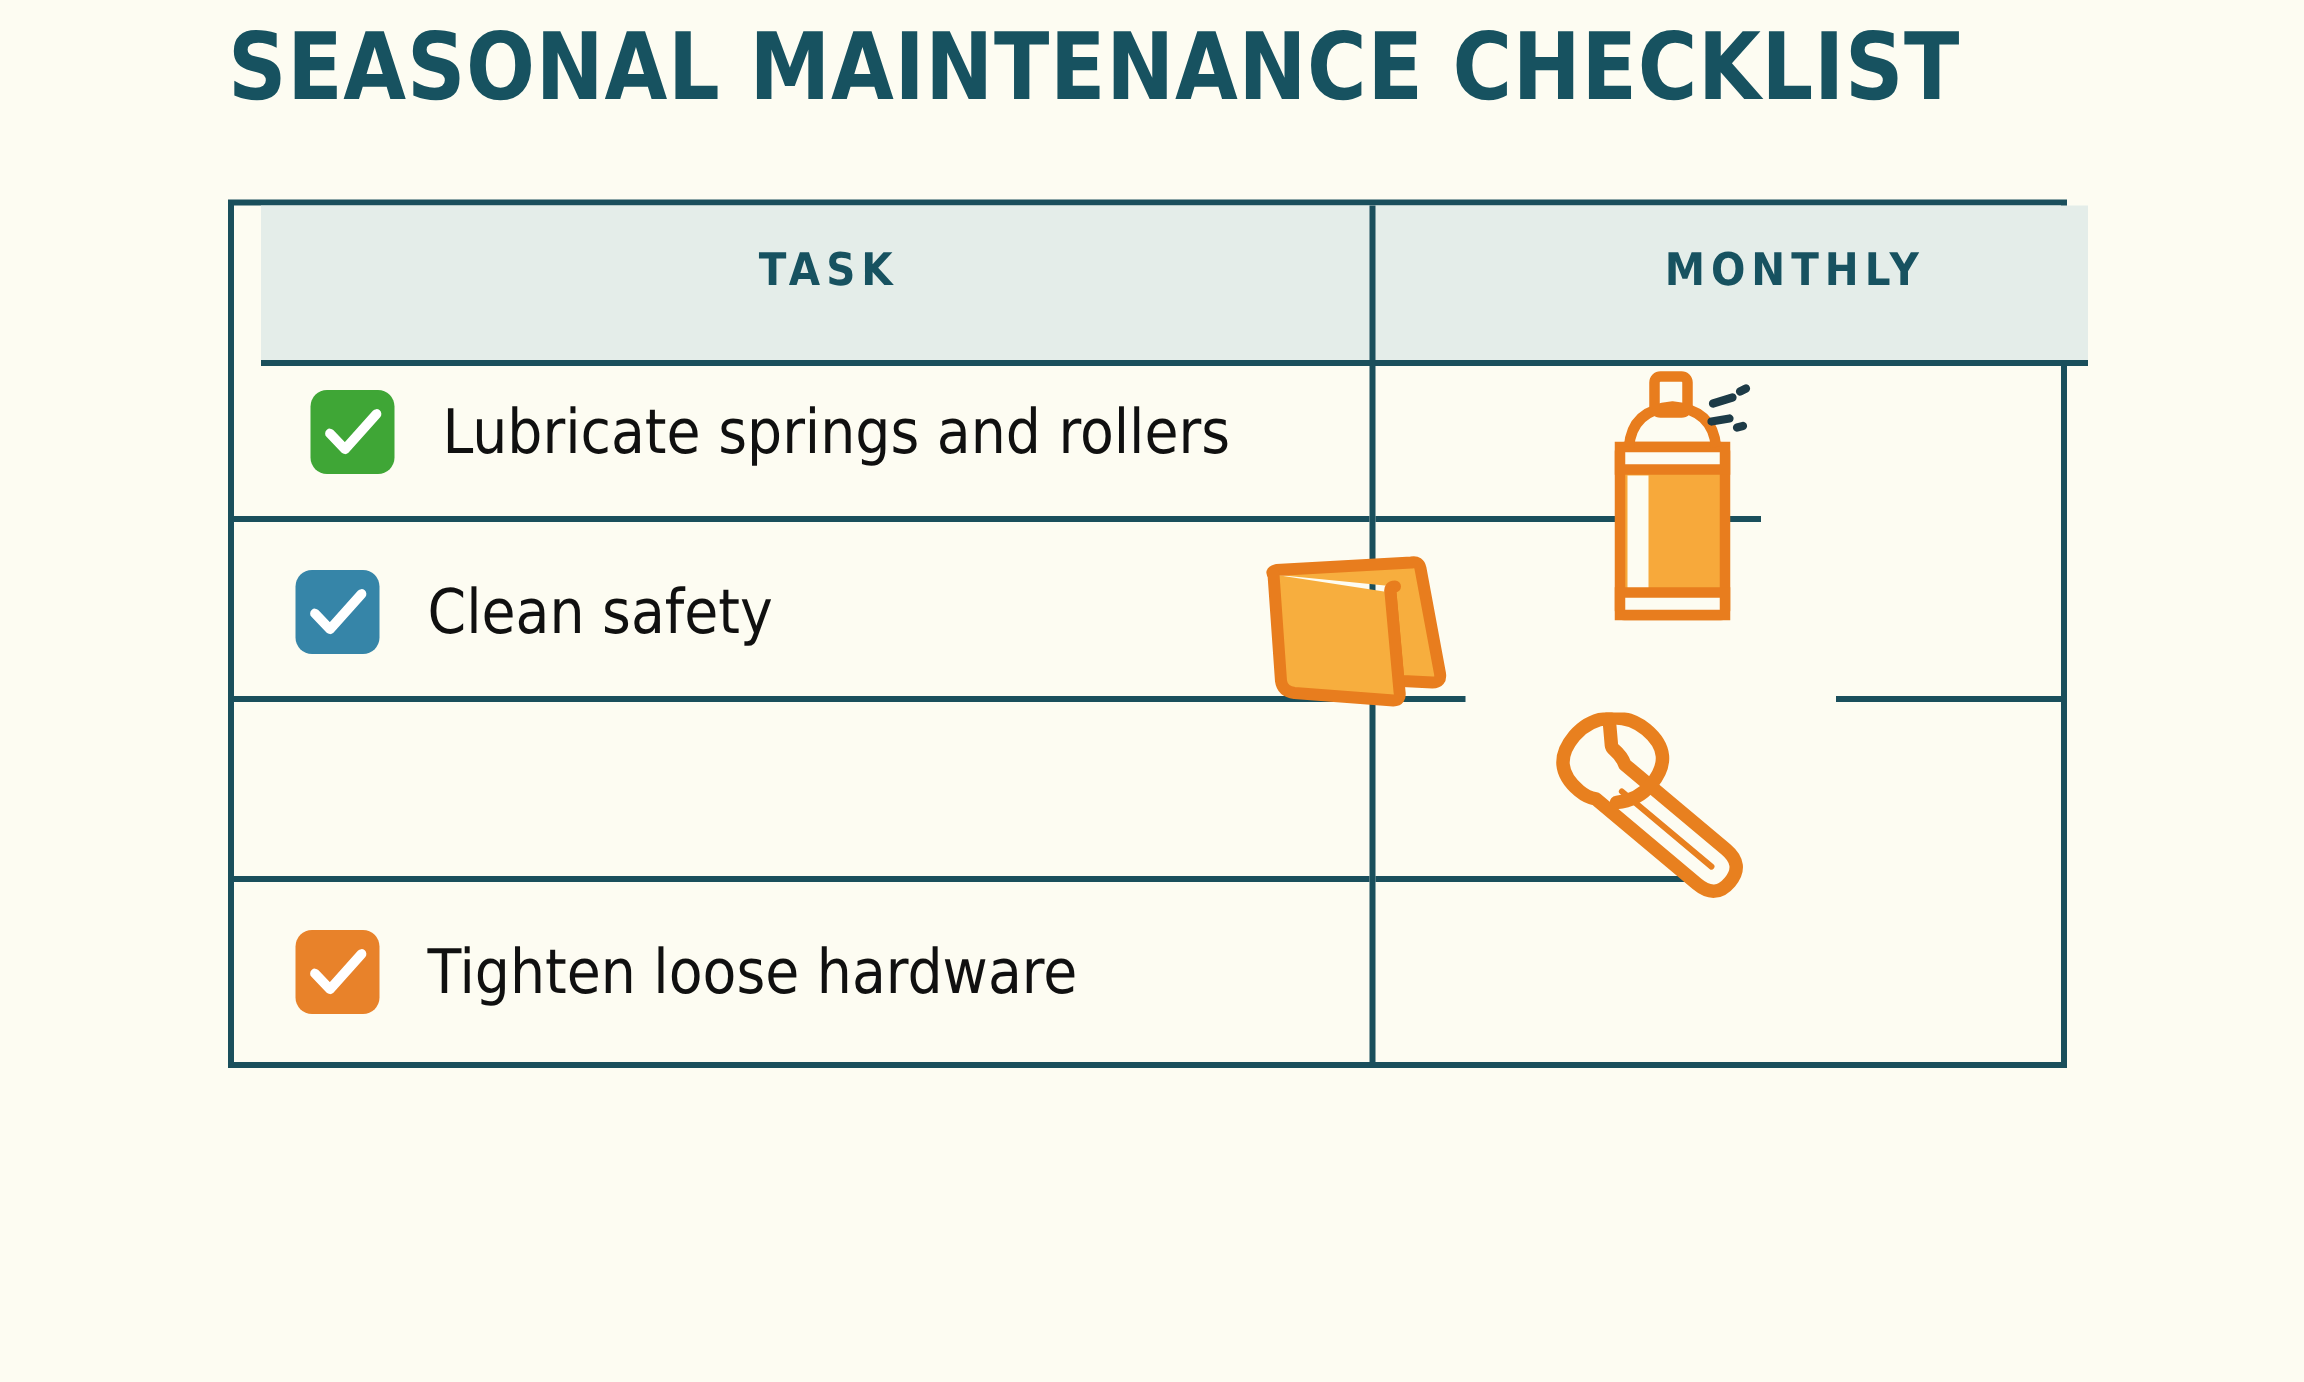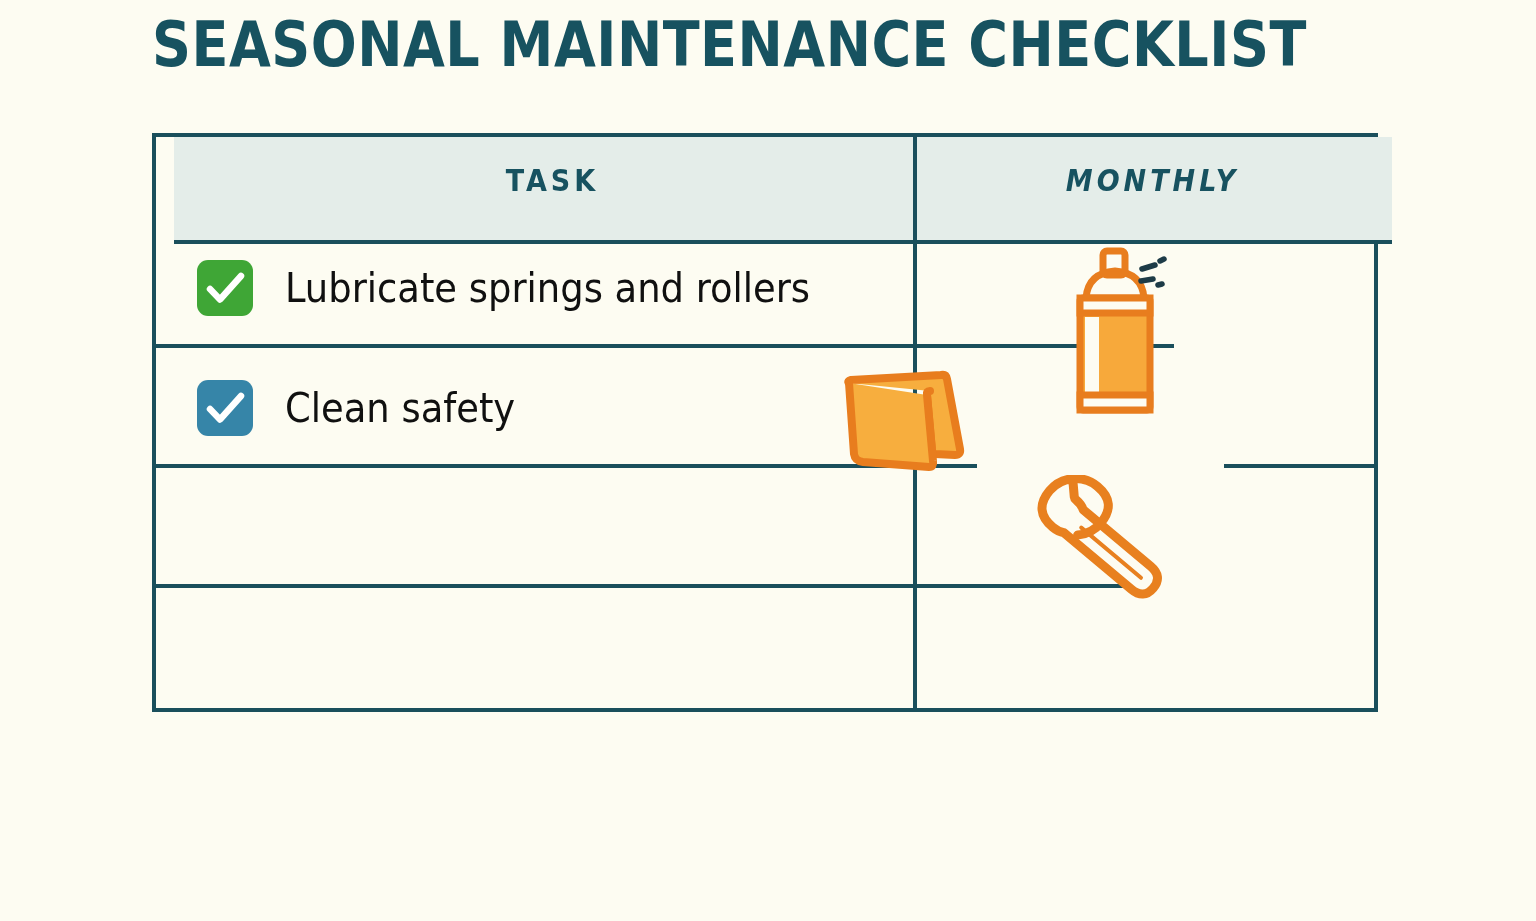--- a/index.html
+++ b/index.html
@@ -68,31 +68,31 @@
     display: flex;
     align-items: center;
     justify-content: center;
     font-family: "DejaVu Sans Condensed", "Liberation Sans Narrow", "Liberation Sans", sans-serif;
     font-size: 30px;
     font-weight: 700;
     letter-spacing: 4px;
     color: #175260;
   }
   .th-task { left: 0; width: 757px; }
-  .th-monthly { left: 748px; width: 461px; font-style: italic; }
+  .th-monthly { left: 792px; width: 461px; }
 
   .row {
     position: absolute;
     left: 0;
     width: 757px;
     height: 120px;
     display: flex;
     align-items: center;
   }
-  .row-1 { top: 91px; }
+  .row-1 { top: 91px; padding-left: 10px; }
   .row-2 { top: 211px; }
   .row-3 { top: 331px; }
   .row-4 { top: 451px; }
 
   
   .rowsep-left {
     position: absolute;
     left: 0;
     width: 757px;
     height: 4px;
@@ -167,20 +167,28 @@
   <div class="row row-2">
     <div class="checkbox" style="background:#3685A8">
       <svg width="56" height="56" viewBox="0 0 56 56">
         <path d="M13 29 L23 39.5 L44 16" fill="none" stroke="#ffffff" stroke-width="6.5" stroke-linecap="round" stroke-linejoin="round"></path>
       </svg>
     </div>
     <div class="task-label">Clean safety</div>
   </div>
 
 
+  <div class="row row-4">
+    <div class="checkbox" style="background:#E8822A">
+      <svg width="56" height="56" viewBox="0 0 56 56">
+        <path d="M13 29 L23 39.5 L44 16" fill="none" stroke="#ffffff" stroke-width="6.5" stroke-linecap="round" stroke-linejoin="round"></path>
+      </svg>
+    </div>
+    <div class="task-label">Tighten loose hardware</div>
+  </div>
 </div>
 
 <div class="icon-art" id="spray-can-icon">
   <svg width="190" height="175" viewBox="0 0 190 175">
 
     <rect x="52" y="55" width="70" height="112" rx="3" fill="#F7A93B" stroke="#E87D1E" stroke-width="7"></rect>
 
     <rect x="57" y="74" width="14" height="76" fill="#FDFCF2"></rect>
 
     <rect x="52" y="55" width="70" height="15" fill="#FDFCF2" stroke="#E87D1E" stroke-width="7"></rect>

